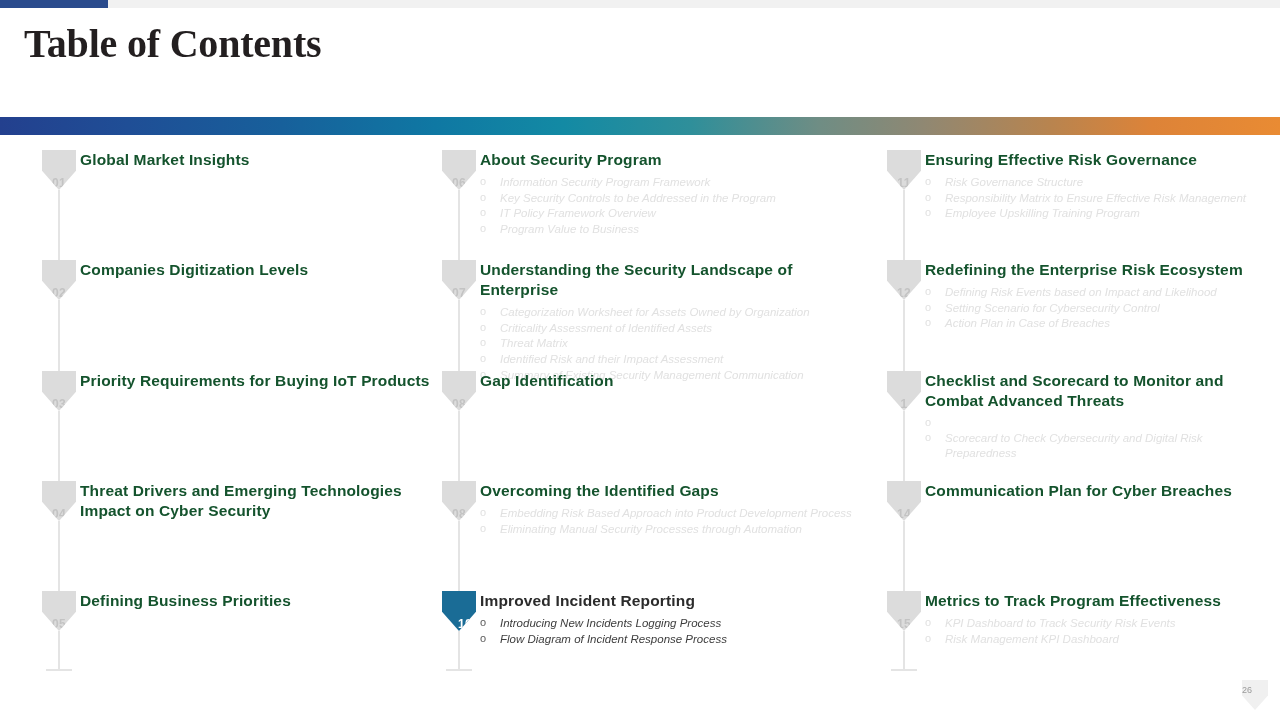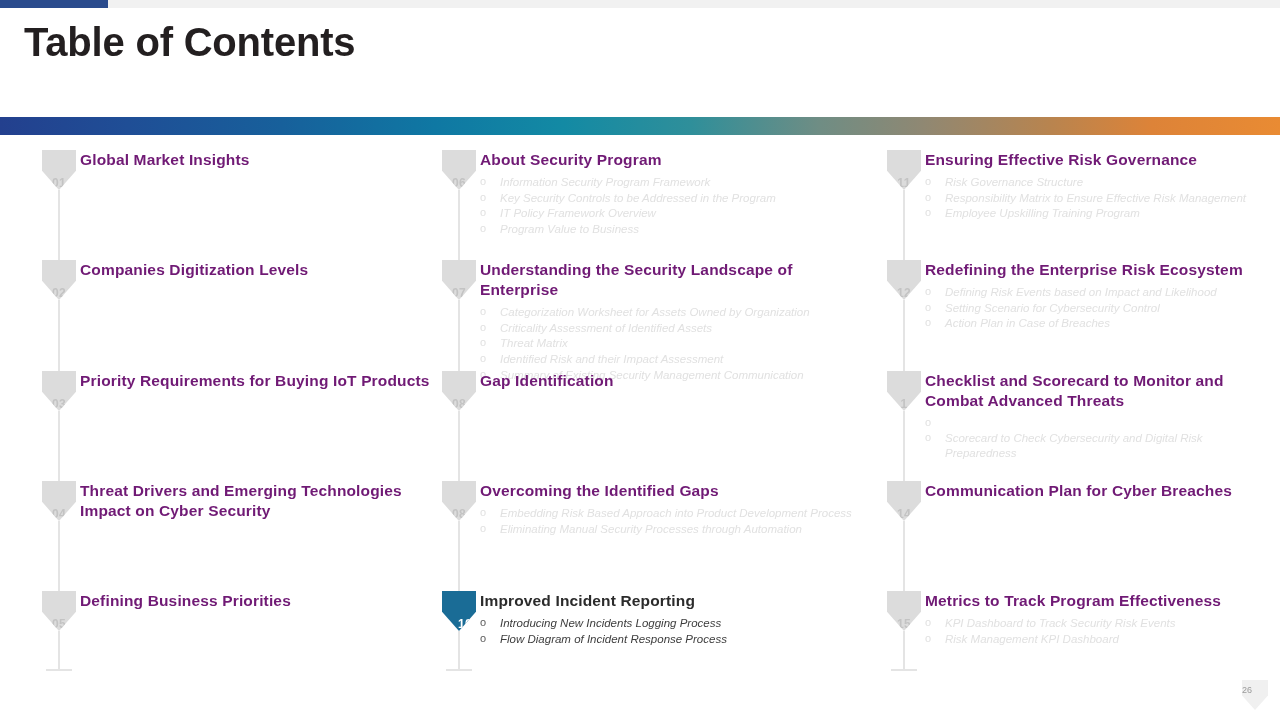--- a/index.html
+++ b/index.html
@@ -13,20 +13,21 @@
 
   
   .topbar { position: absolute; top: 0; left: 0; width: 1280px; height: 8px; background: #f1f1f1; }
   .topbar-fill { position: absolute; top: 0; left: 0; width: 108px; height: 8px; background: #2a4b8d; }
 
   
   .title {
     position: absolute; left: 24px; top: 20px;
     font-size: 40px; font-weight: bold; color: #231f20;
     letter-spacing: -0.2px;
+    font-family: Liberation Serif, serif;
   }
 
   
   .grad {
     position: absolute; left: 0; top: 117px; width: 1280px; height: 18px;
     background: linear-gradient(to right,
       #23408e 0%, #1f4e96 10%, #17609b 22%, #0f78a3 34%,
       #138aa4 44%, #2f8f9a 54%, #6f8d84 64%, #8f8873 72%,
       #b8844f 82%, #dd8338 90%, #e98b33 100%);
   }
@@ -59,21 +60,21 @@
     top: 40px; width: 2px; background: #e4e4e4;
   }
   .stem-foot {
     position: absolute; left: 50%; transform: translateX(-50%);
     width: 26px; height: 2px; background: #e4e4e4;
   }
 
   
   .txt { position: absolute; left: 50px; top: 0; right: 0; }
   .heading {
-    font-size: 15.5px; font-weight: bold; color: #701a75;
+    font-size: 15.5px; font-weight: bold; color: #14532d;
     line-height: 1.30; letter-spacing: 0.15px;
   }
   .heading.active { color: #2b2b2b; }
   .bullets { margin-top: 5px; }
   .bullet { display: flex; align-items: flex-start; line-height: 1.27; margin-bottom: 1px; }
   .bullet .mk {
     flex: 0 0 20px; font-size: 11px; color: #e1e1e1; line-height: 1.27;
   }
   .bullet .bt { font-size: 11.5px; color: #e1e1e1; line-height: 1.27; font-style: italic; }
   .bullet.active .mk { color: #5b5b5b; }

